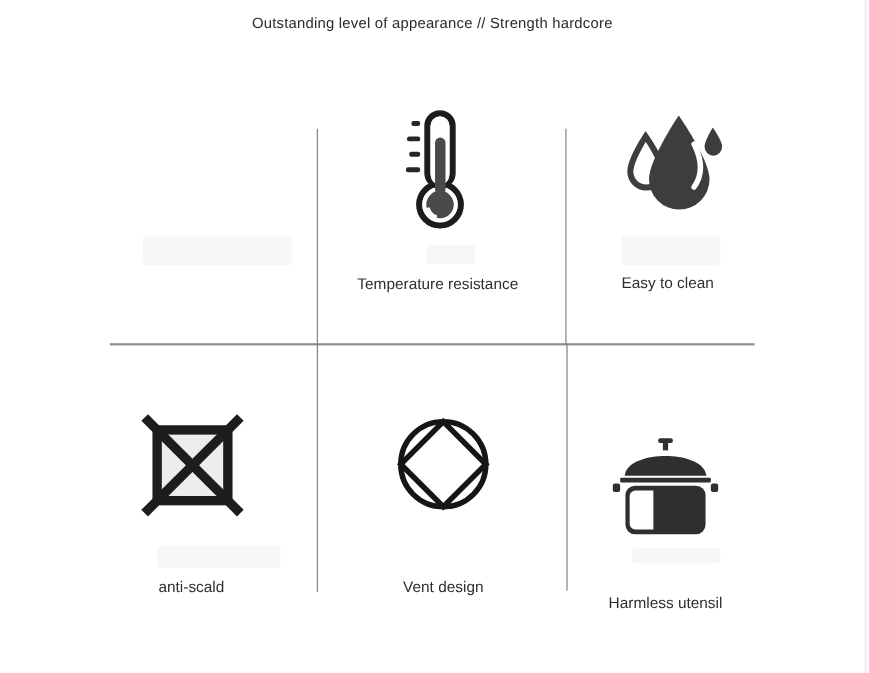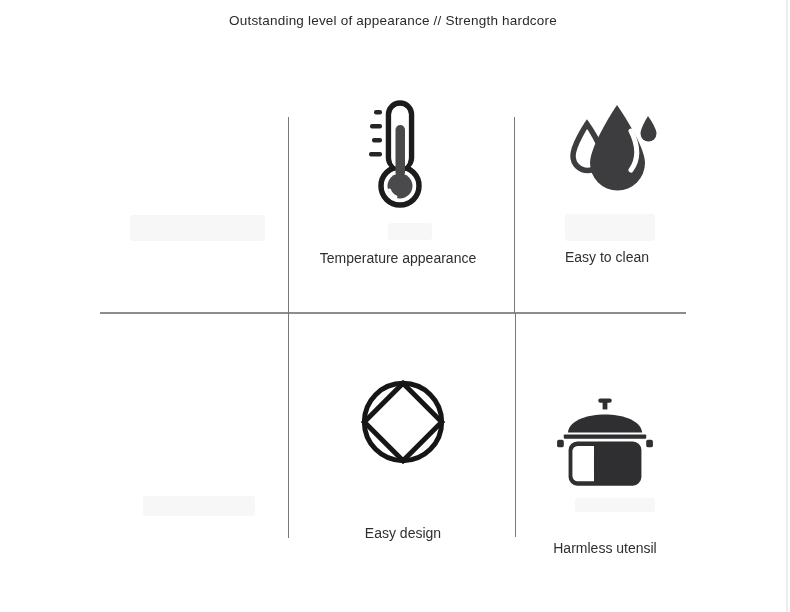--- a/index.html
+++ b/index.html
@@ -86,44 +86,55 @@
         </g>
         <circle cx="42" cy="87" r="19" fill="#fff" stroke="#1c1c1c" stroke-width="5.5"></circle>
         <rect x="30.5" y="4" width="23" height="66" rx="11.5" fill="#fff" stroke="#1c1c1c" stroke-width="5.5"></rect>
         <circle cx="42" cy="87" r="16" fill="#fff"></circle>
         <rect x="33.5" y="7" width="17" height="62" rx="8.5" fill="#fff"></rect>
         <rect x="37.5" y="26" width="9.5" height="52" rx="4.75" fill="#4a4a4d"></rect>
         <circle cx="42" cy="87" r="12.5" fill="#4a4a4d"></circle>
         <path d="M31.5 91 a11.5 11.5 0 0 0 6.5 6.8" stroke="#fff" stroke-width="3" fill="none" stroke-linecap="round"></path>
       </svg>
     </span>
-    <div class="label">Temperature appearance</div>
+    <div class="label">Temperature resistance</div>
   </div>
 
   <div class="cell c3">
     <span class="icon">
       <svg width="96" height="90" viewBox="0 0 96 90">
         <path d="M25 20 C25 20 11 41 11 52 a14.5 14.5 0 0 0 29 0 C40 41 25 20 25 20 Z" fill="#fff" stroke="#3d3d40" stroke-width="5.5"></path>
         <path d="M55 1 C55 1 28 41 28 59 a27.5 27.5 0 0 0 55 0 C83 41 55 1 55 1 Z" fill="#3d3d40"></path>
         <path d="M69 27 C76 41 77 55 69 66" stroke="#fff" stroke-width="5" fill="none" stroke-linecap="round"></path>
         <path d="M86 12 C86 12 78.5 24 78.5 29.5 a8 8 0 0 0 16 0 C94.5 24 86 12 86 12 Z" fill="#3d3d40"></path>
       </svg>
     </span>
     <div class="label">Easy to clean</div>
   </div>
 
+  <div class="cell c4">
+    <span class="icon">
+      <svg width="106" height="104" viewBox="0 0 110 110">
+        <circle cx="55" cy="55" r="37" fill="#ededed"></circle>
+        <rect x="21" y="21" width="68" height="68" fill="none" stroke="#1d1d1d" stroke-width="9"></rect>
+        <line x1="9" y1="9" x2="101" y2="101" stroke="#1d1d1d" stroke-width="9"></line>
+        <line x1="101" y1="9" x2="9" y2="101" stroke="#1d1d1d" stroke-width="9"></line>
+      </svg>
+    </span>
+    <div class="label">anti-scald</div>
+  </div>
 
   <div class="cell c5">
     <span class="icon">
       <svg width="90" height="90" viewBox="0 0 100 100">
         <circle cx="50" cy="50" r="43" fill="none" stroke="#161616" stroke-width="5.5"></circle>
         <polygon points="50,7 93,50 50,93 7,50" fill="none" stroke="#161616" stroke-width="5.5"></polygon>
       </svg>
     </span>
-    <div class="label">Easy design</div>
+    <div class="label">Vent design</div>
   </div>
 
   <div class="cell c6">
     <span class="icon">
       <svg width="106" height="92" viewBox="0 0 110 96">
         <g fill="#2f2f31">
           <rect x="48" y="1.5" width="14" height="4.5" rx="2"></rect>
           <rect x="52.5" y="5" width="5" height="8"></rect>
           <path d="M17 34 C24 13 86 13 93 34 l0.8 3 H16.2 Z"></path>
           <rect x="12" y="39" width="86" height="4.5" rx="1"></rect>

